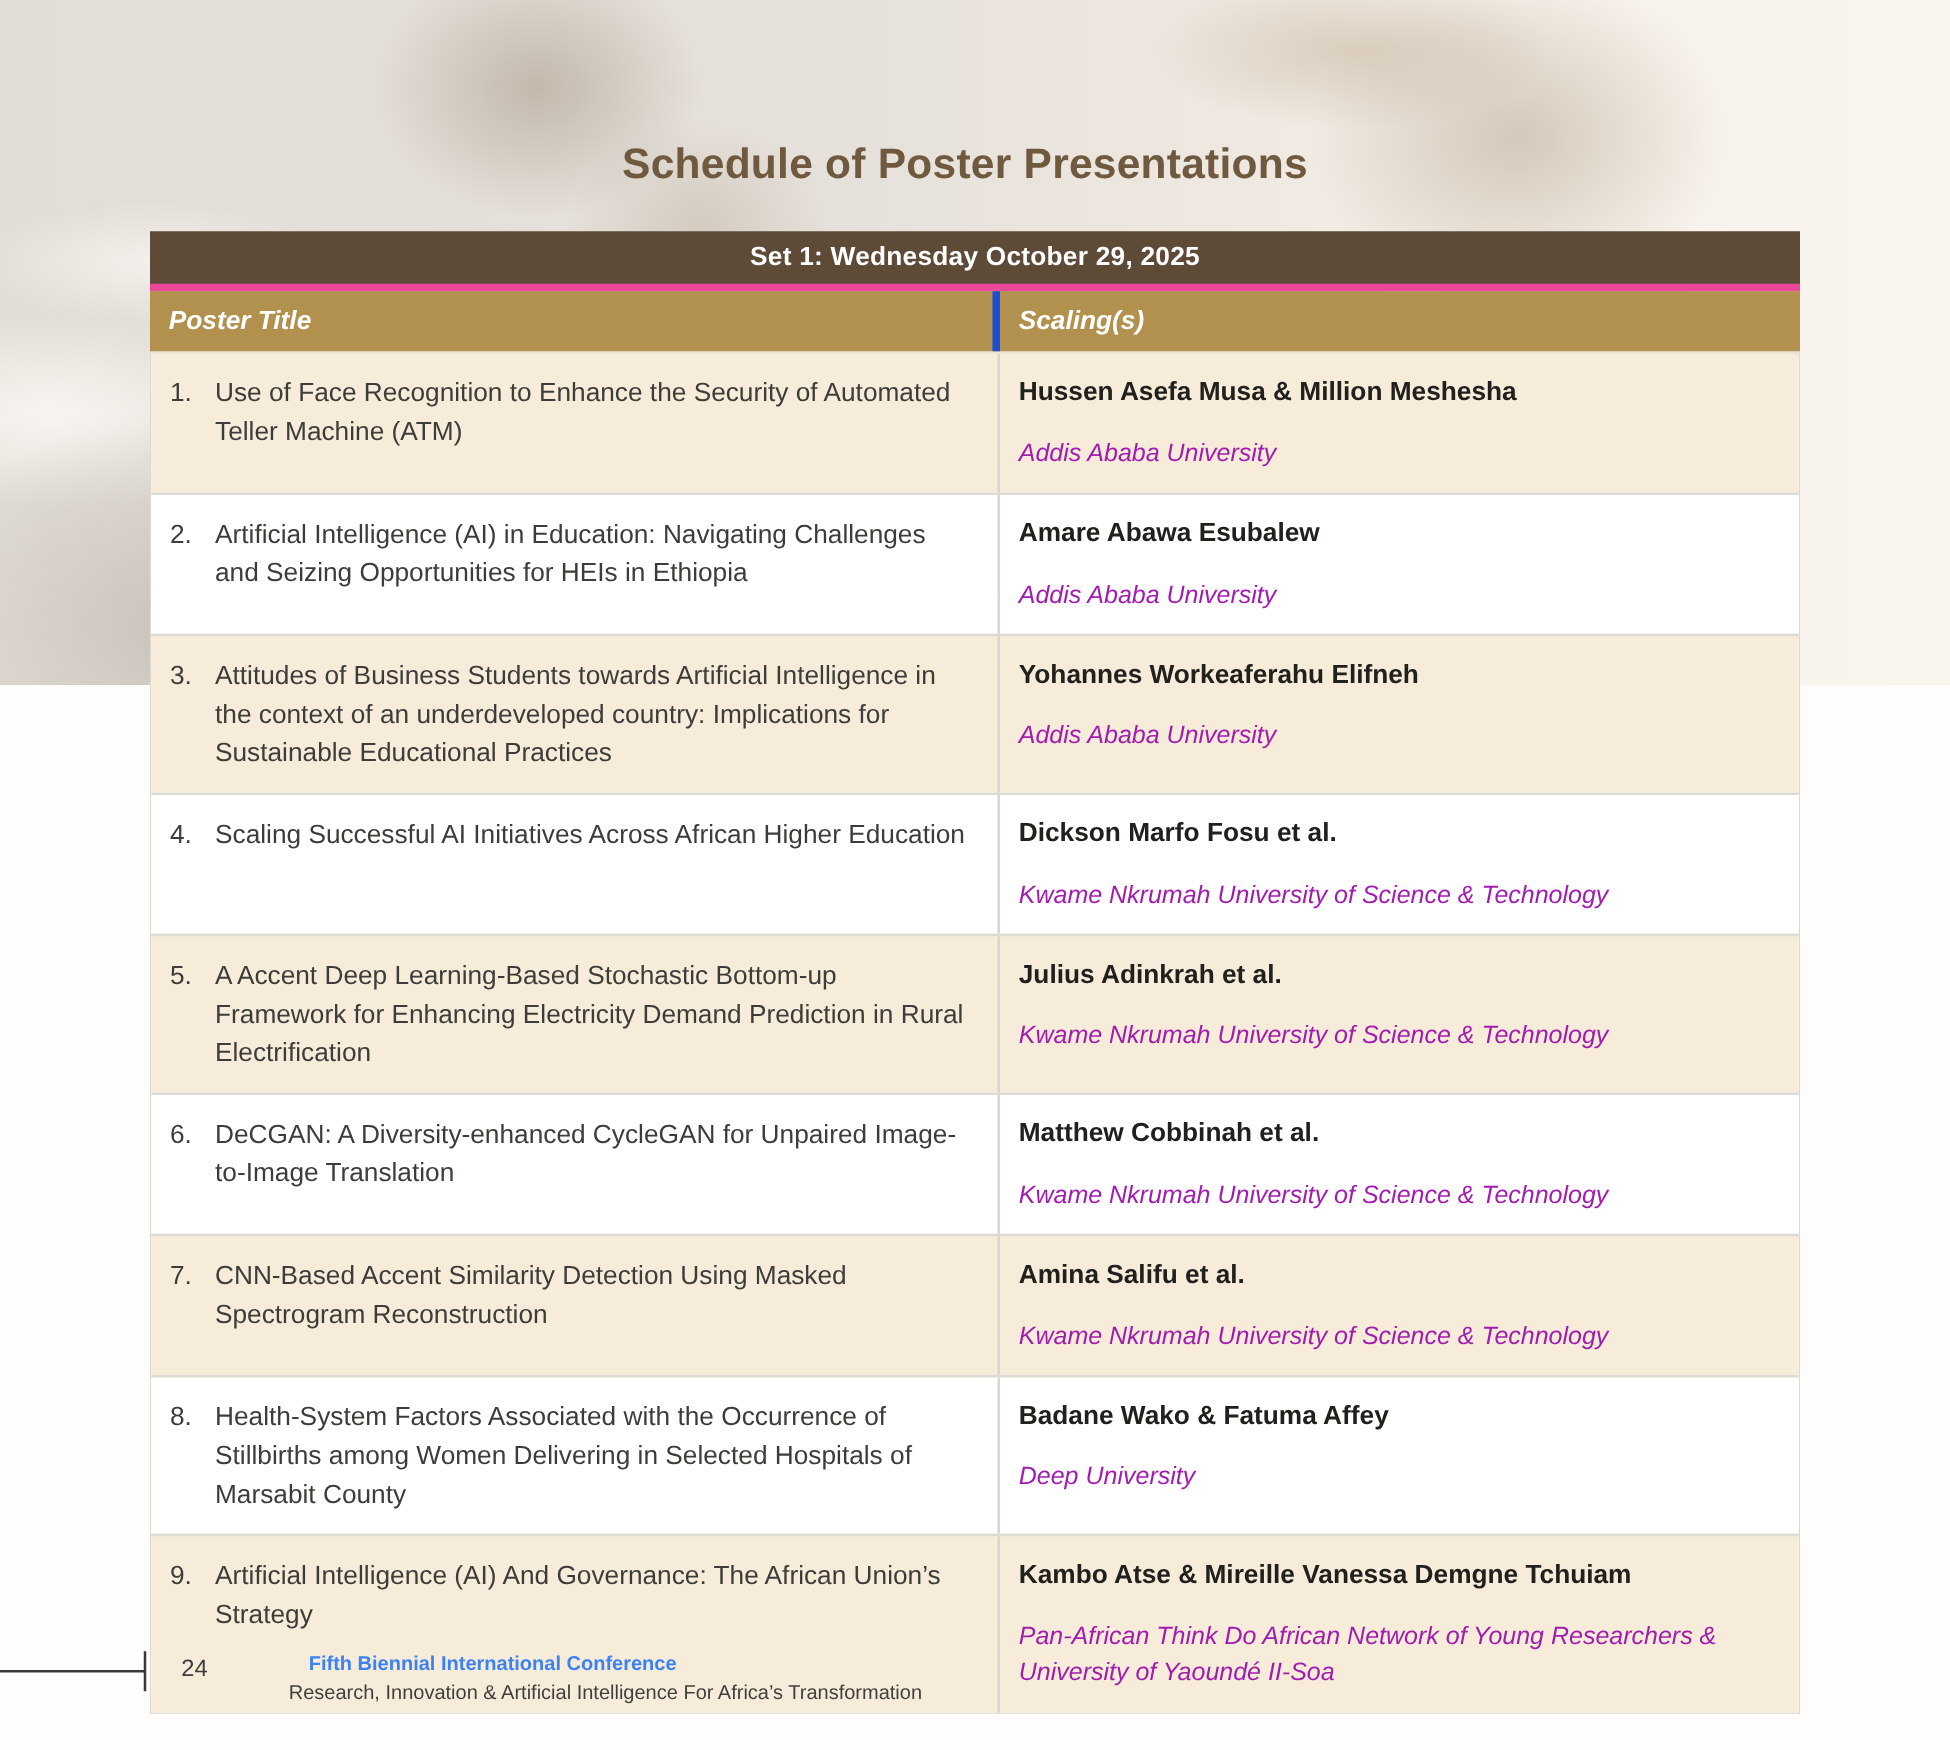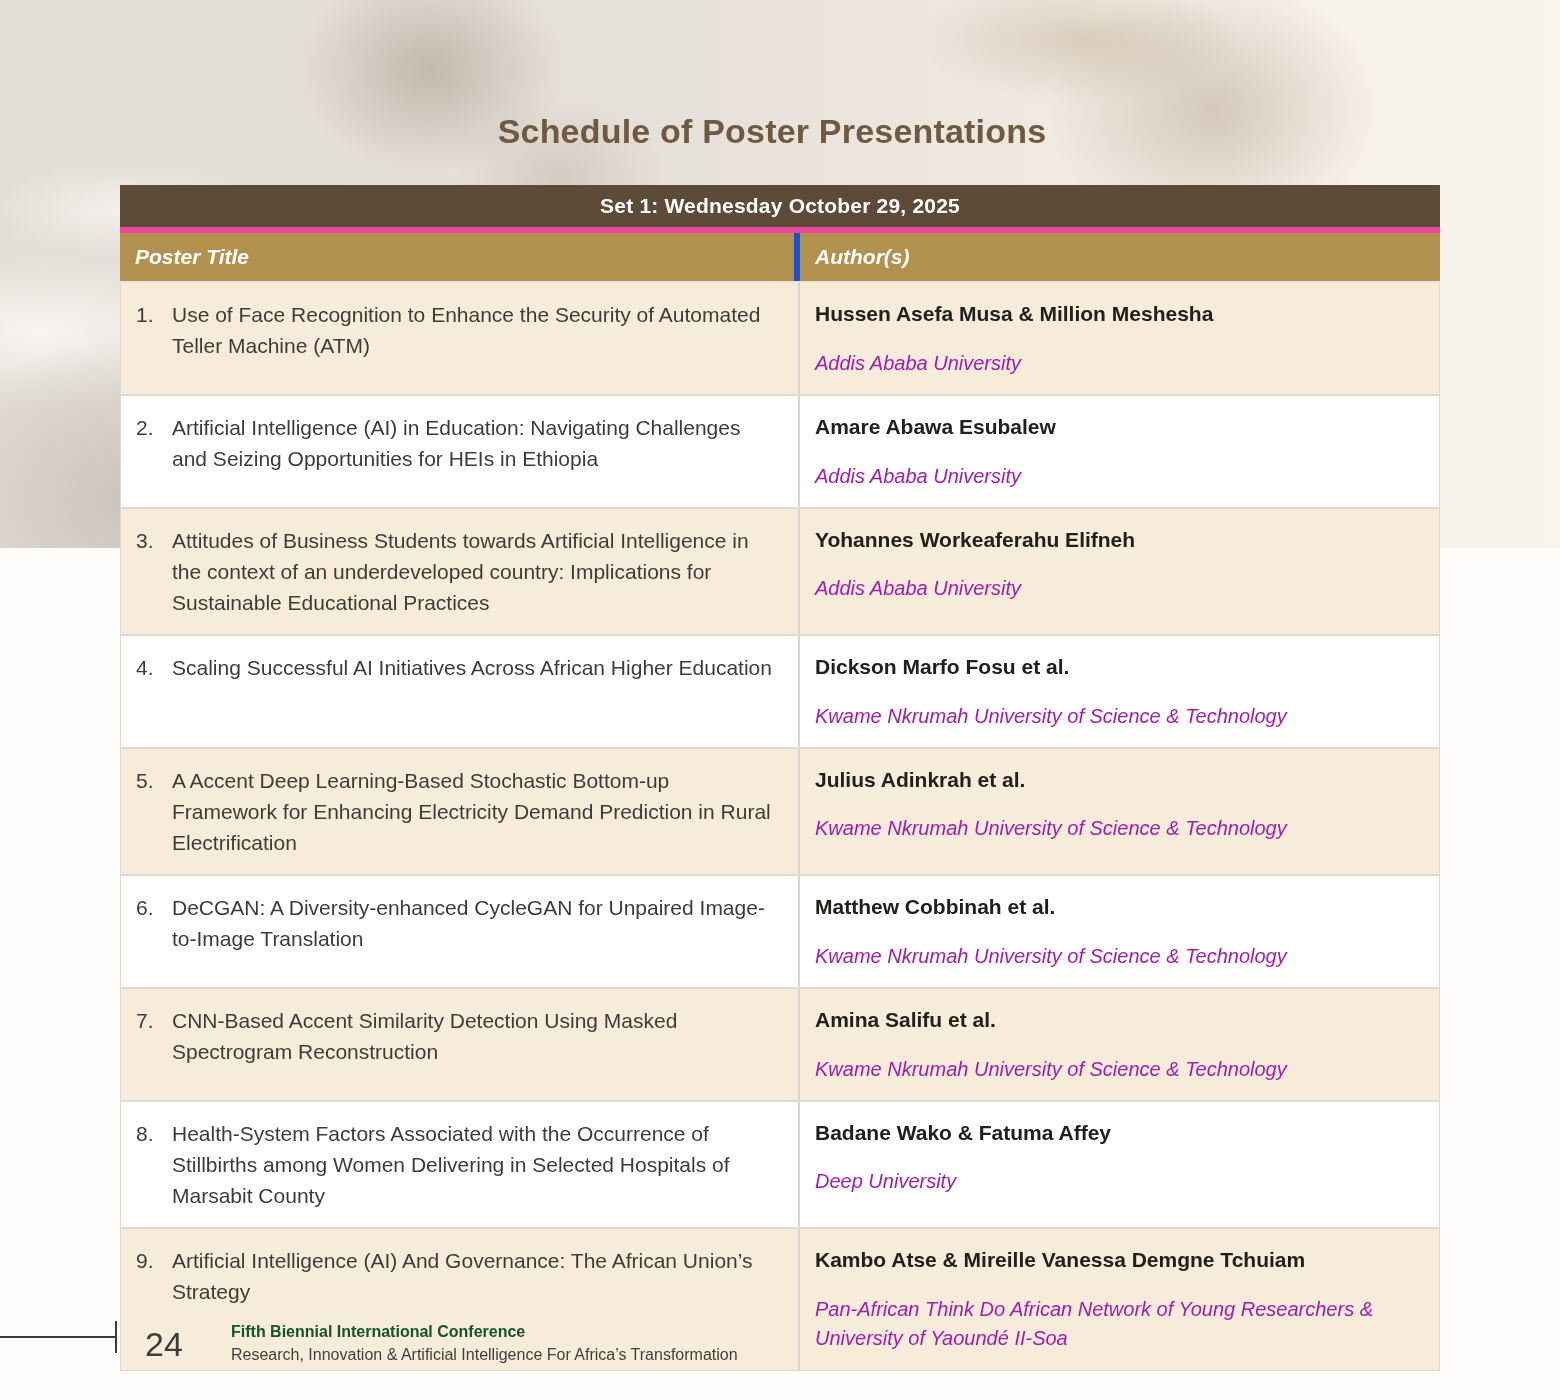--- a/index.html
+++ b/index.html
@@ -71,38 +71,38 @@
   }
   .num{width:36px;flex:0 0 36px;}
   .ptitle{flex:1;}
   .c2{flex:1;padding:16px 22px 16px 15px;}
   .authors{font-size:21px;font-weight:bold;color:#21201d;line-height:1.42;}
   .affil{font-size:20px;font-style:italic;color:#a21caf;line-height:1.45;margin-top:20px;}
 
   .footer{position:absolute;left:0;top:1315px;width:1560px;height:70px;}
   .fline-h{position:absolute;left:0;top:21px;width:116px;height:2px;background:#3a3a3a;}
   .fline-v{position:absolute;left:115px;top:6px;width:2px;height:32px;background:#3a3a3a;}
-  .pagenum{position:absolute;left:145px;top:10px;font-size:34px;color:#3c3c3c;}
+  .pagenum{position:absolute;left:145px;top:10px;font-size:19px;color:#3c3c3c;}
   .fblock{position:absolute;left:231px;top:5px;}
-  .fbold{font-size:16px;font-weight:bold;color:#14532d;line-height:1.45;}
+  .fbold{font-size:16px;font-weight:bold;color:#3b82f6;line-height:1.45;margin-left:16px;}
   .freg{font-size:16px;color:#413f3c;line-height:1.5;}
 </style>
 </head>
 <body>
 
 <div class="page">
   <div class="hero"></div>
 
   <h1 class="doc-title">Schedule of Poster Presentations</h1>
 
   <div class="schedule">
     <div class="set-bar">Set 1: Wednesday October 29, 2025</div>
     <div class="col-head">
       <div class="ch ch1">Poster Title</div>
-      <div class="ch ch2">Author(s)</div>
+      <div class="ch ch2">Scaling(s)</div>
     </div>
     <div class="rows">
   <div class="row">
     <div class="cell c1">
       <span class="num">1.</span>
       <span class="ptitle">Use of Face Recognition to Enhance the Security of Automated Teller Machine (ATM)</span>
     </div>
     <div class="cell c2">
       <div class="authors">Hussen Asefa Musa &amp; Million Meshesha</div>
       <div class="affil">Addis Ababa University</div>

